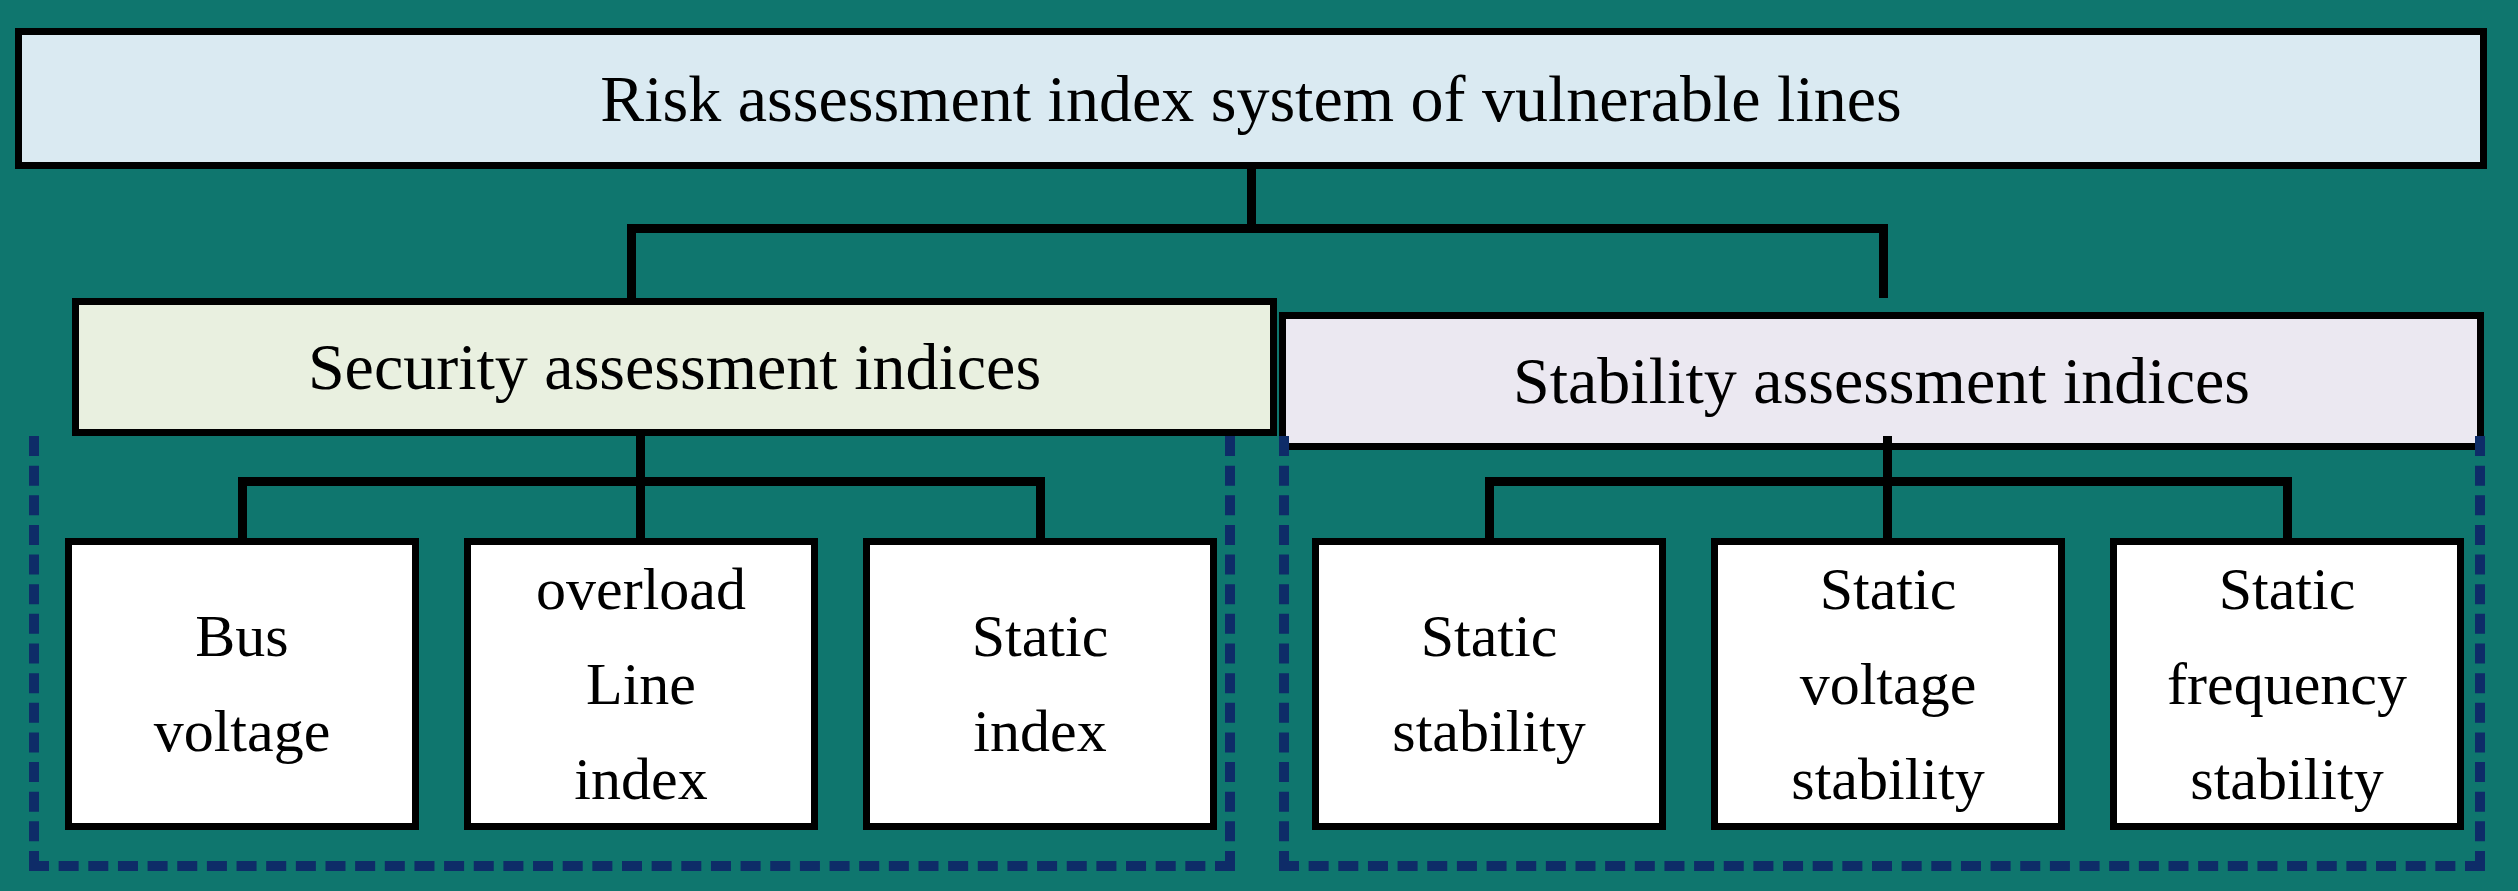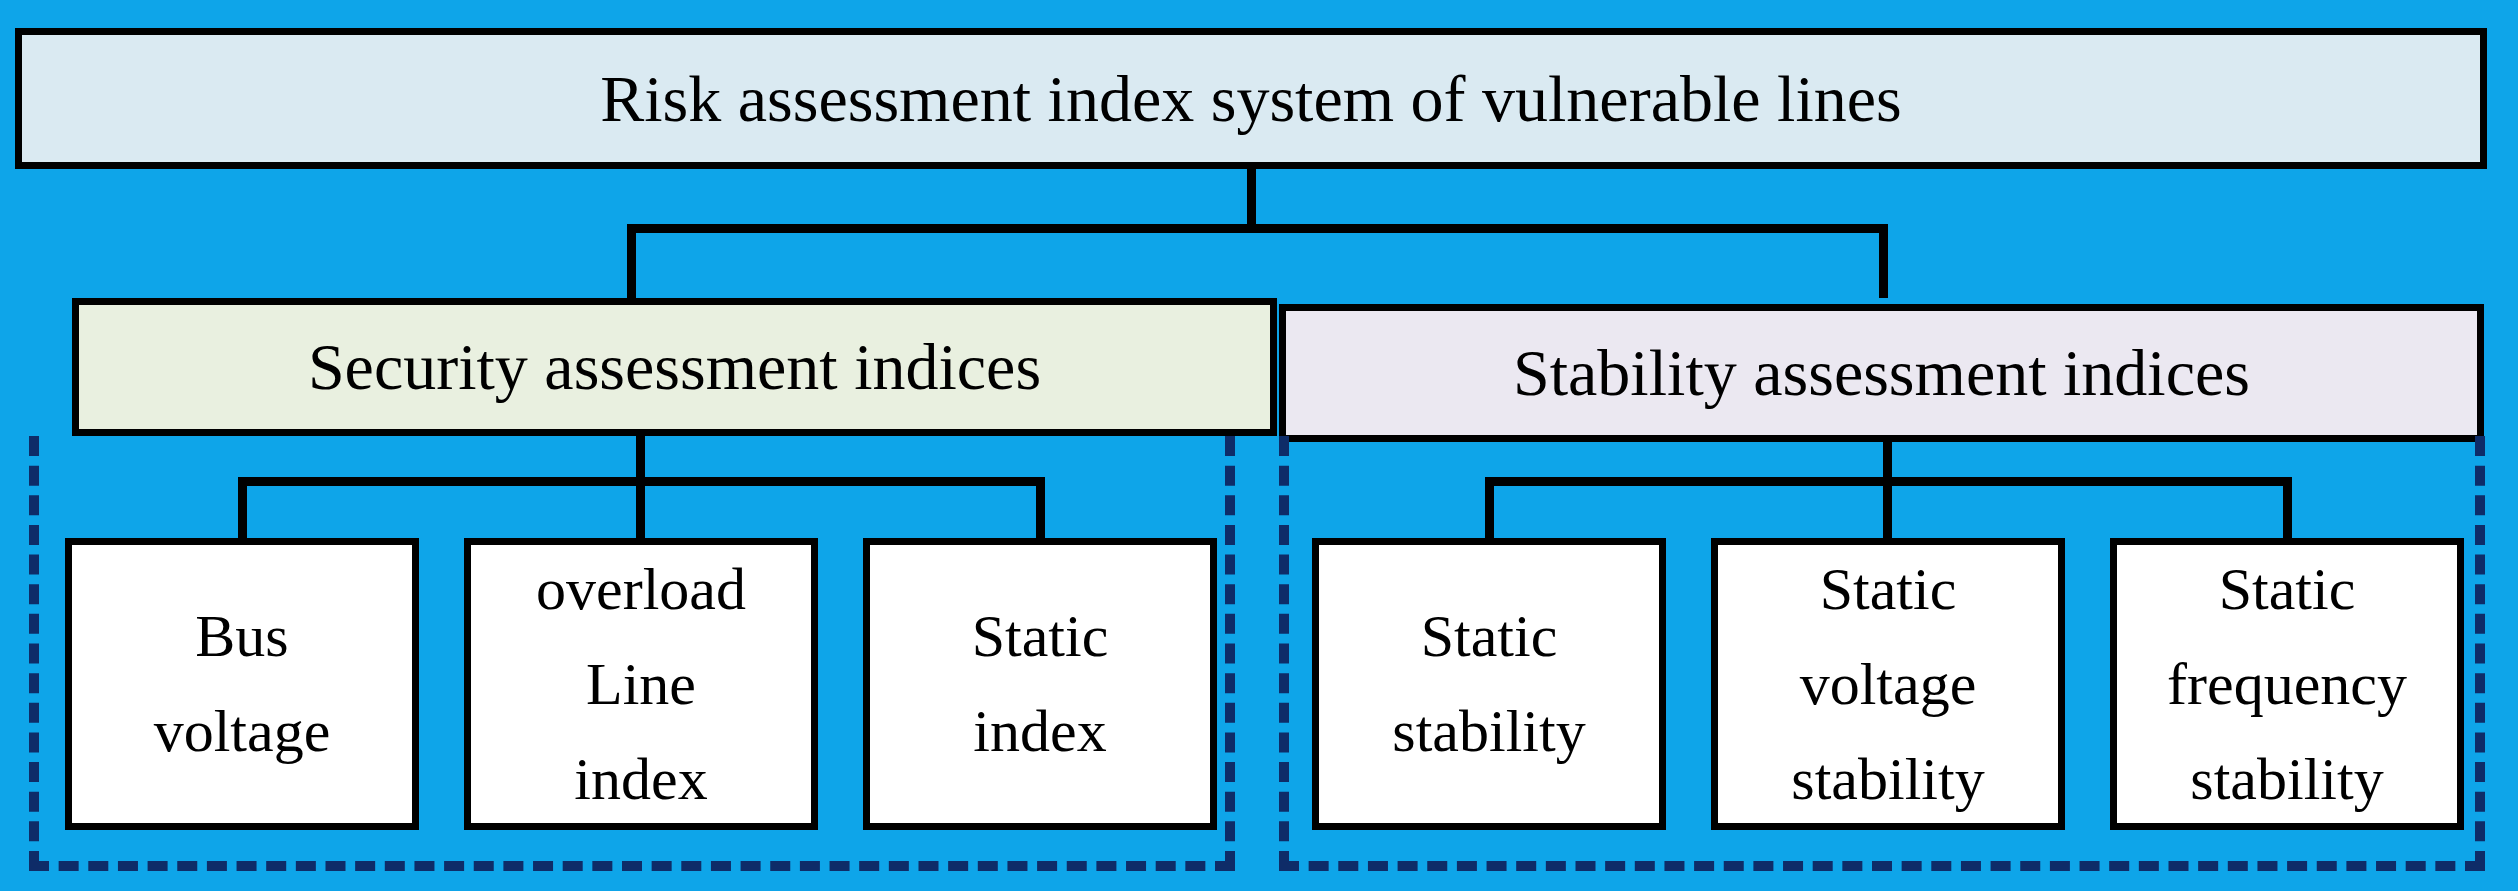--- a/index.html
+++ b/index.html
@@ -4,38 +4,38 @@
 <style>
   html, body {
     margin: 0;
     padding: 0;
     background: #ffffff;
   }
   .canvas {
     position: relative;
     width: 2518px;
     height: 891px;
-    background: #0ea5e9;
+    background: #0f766e;
     font-family: "Liberation Serif", "DejaVu Serif", serif;
     color: #000000;
     overflow: hidden;
   }
   .box {
     position: absolute;
     box-sizing: border-box;
     border: 7px solid #000000;
     display: flex;
     align-items: center;
     justify-content: center;
     text-align: center;
   }
   .headerbox { font-size: 66px; }
   #root-box      { left: 15px;   top: 28px;  width: 2472px; height: 141px; background: #daeaf2; }
   #security-box  { left: 29px;   top: 298px; width: 1205px; height: 138px; background: #e9f0e0; margin-left: 43px; }
-  #stability-box { left: 1279px; top: 304px; width: 1205px; height: 138px; background: #ebe8f1; }
+  #stability-box { left: 1279px; top: 312px; width: 1205px; height: 138px; background: #ebe8f1; }
 
   .leaf {
     top: 538px;
     width: 354px;
     height: 292px;
     background: #ffffff;
     font-size: 60px;
     line-height: 95px;
     flex-direction: column;
   }

